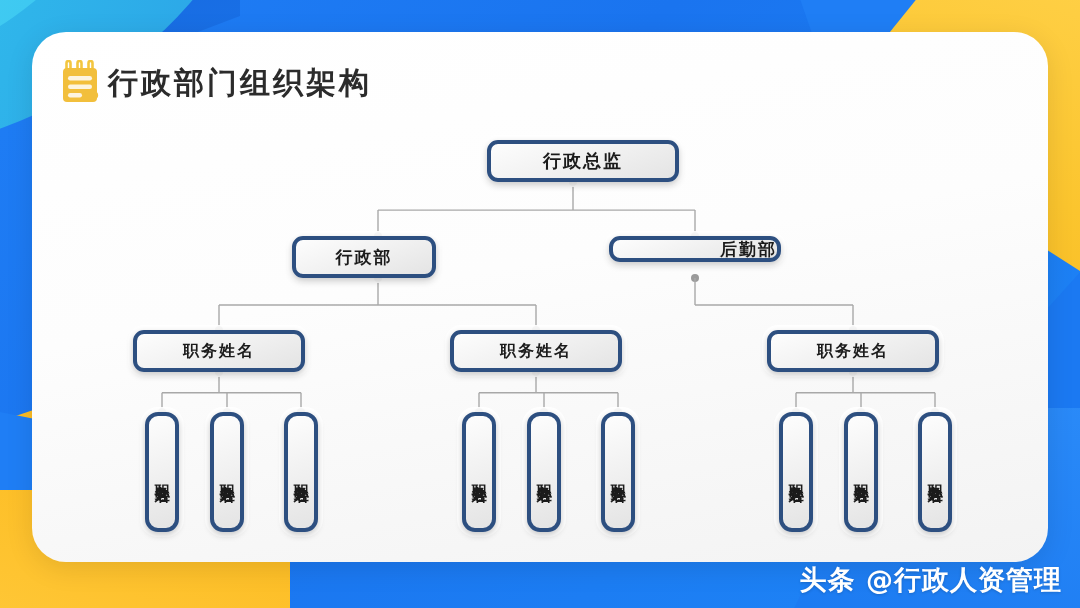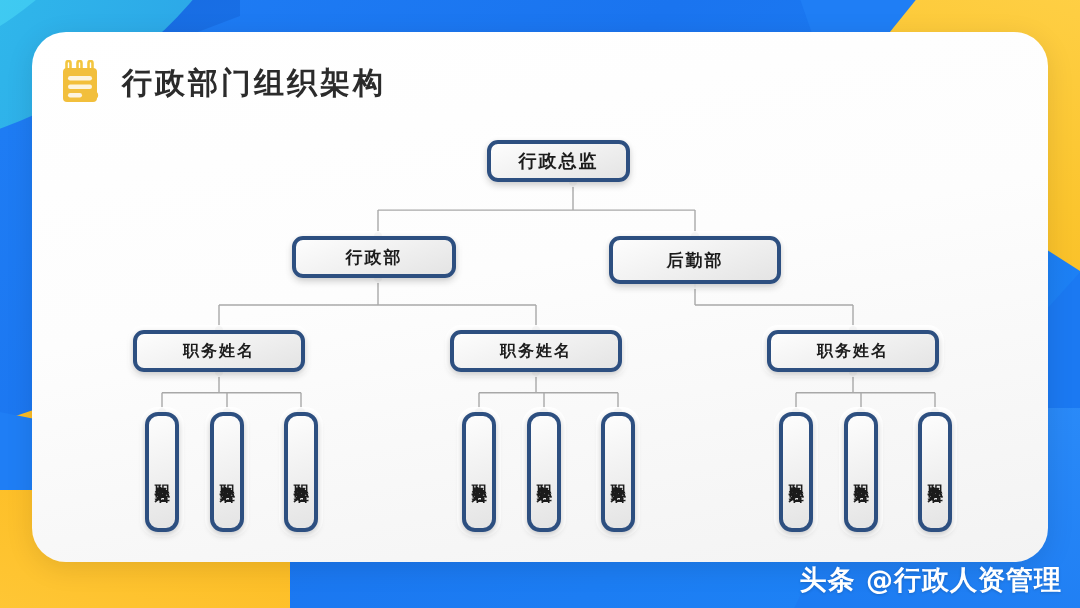--- a/index.html
+++ b/index.html
@@ -82,21 +82,21 @@
     width:1016px; height:530px;
     background:linear-gradient(170deg,#ffffff 0%, #fdfdfd 45%, #f3f3f3 100%);
     border-radius:34px;
     box-shadow:0 6px 28px rgba(0,0,0,0.10);
     overflow:hidden;
   }
 
   
   #title-row {
     position:absolute; left:28px; top:28px;
-    display:flex; align-items:center; gap:22px;
+    display:flex; align-items:center; gap:8px;
   }
   .notepad {
     position:relative;
     width:40px; height:46px;
   }
   .notepad svg { display:block; }
   #page-title {
     font-size:30px;
     font-weight:700;
     color:#2b2b2b;
@@ -226,27 +226,27 @@
         <line x1="821" y1="340" x2="821" y2="360.8" stroke="#a8a8a8" stroke-width="1.4"></line>
         <line x1="764" y1="360.8" x2="903" y2="360.8" stroke="#a8a8a8" stroke-width="1.4"></line>
         <line x1="764" y1="360.8" x2="764" y2="380" stroke="#a8a8a8" stroke-width="1.4"></line>
         <circle cx="764" cy="380" r="4" fill="#9a9a9a"></circle>
         <line x1="829" y1="360.8" x2="829" y2="380" stroke="#a8a8a8" stroke-width="1.4"></line>
         <circle cx="829" cy="380" r="4" fill="#9a9a9a"></circle>
         <line x1="903" y1="360.8" x2="903" y2="380" stroke="#a8a8a8" stroke-width="1.4"></line>
         <circle cx="903" cy="380" r="4" fill="#9a9a9a"></circle>
       </svg>
 
-  <div class="node node-l1" style="left: 455px; top: 108px; width: 143px; height: 42px;">
+  <div class="node node-l1" style="left: 455px; top: 108px; width: 192px; height: 42px;">
         <span>行政总监</span>
       </div>
-      <div class="node node-l2" style="left: 260px; top: 204px; width: 164px; height: 42px;">
+      <div class="node node-l2" style="left: 260px; top: 204px; width: 144px; height: 42px;">
         <span>行政部</span>
       </div>
-      <div class="node node-l2" style="left: 577px; top: 204px; width: 172px; height: 48px;">
+      <div class="node node-l2" style="left: 577px; top: 204px; width: 172px; height: 26px; justify-content: flex-end;">
         <span>后勤部</span>
       </div>
       <div class="node node-l3" style="left: 101px; top: 298px; width: 172px; height: 42px;">
         <span>职务姓名</span>
       </div>
       <div class="node node-l3" style="left: 418px; top: 298px; width: 172px; height: 42px;">
         <span>职务姓名</span>
       </div>
       <div class="node node-l3" style="left: 735px; top: 298px; width: 172px; height: 42px;">
         <span>职务姓名</span>

